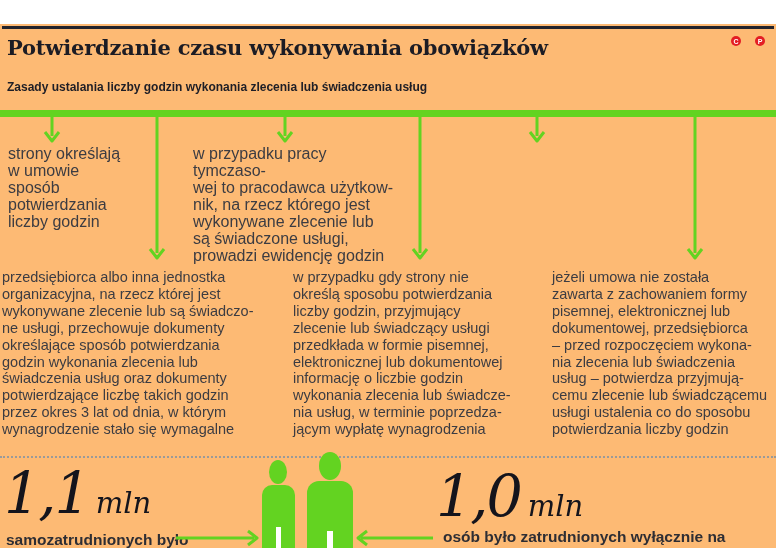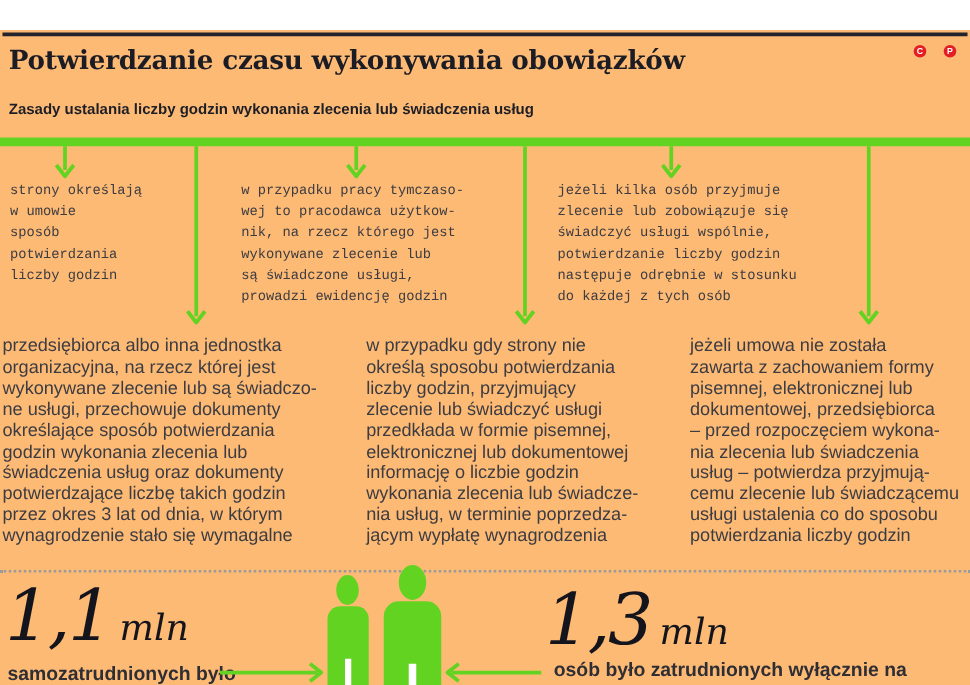--- a/index.html
+++ b/index.html
@@ -10,21 +10,21 @@
   #top-rule{top:2px;left:2px;right:2px;height:3px;background:#23232b;}
   #page-title{top:11px;left:7px;font-family:"DejaVu Serif",serif;font-weight:bold;
               font-size:21px;color:#1c1c24;letter-spacing:-0.2px;}
   #badges{top:12px;left:731px;display:flex;align-items:center;gap:14px;}
   .cbadge{width:10px;height:10px;border-radius:50%;background:var(--red,#e31e24);
           color:#fff;font-size:7px;font-weight:bold;display:flex;align-items:center;
           justify-content:center;line-height:1;}
   #brand-mark{font-size:8px;font-weight:bold;color:#4a4a4a;margin-left:3px;}
   #banner-heading{top:56px;left:7px;font-weight:bold;font-size:12px;color:#1e1e26;}
   #green-bar{top:86px;left:0;width:776px;height:7px;background:var(--green,#63d321);}
-  .rulecol{font-size:11px;line-height:17px;font-family:Liberation Mono, monospace;}
+  .rulecol{font-size:16px;line-height:17px;}
   #r1c1{top:121px;left:8px;width:165px;}
   #r1c2{top:121px;left:193px;width:205px;}
   #r1c3{top:121px;left:446px;width:235px;}
   .rulecol2{font-size:14.5px;line-height:16.9px;}
   #r2c1{top:245px;left:2px;width:272px;}
   #r2c2{top:245px;left:293px;width:245px;}
   #r2c3{top:245px;left:552px;width:228px;}
   #dotted-divider{top:432px;left:0;width:776px;border-top:2px dotted #9a9a9a;}
   .stat{display:flex;align-items:baseline;font-family:"DejaVu Serif",serif;
         font-style:italic;color:#14141c;}
@@ -60,41 +60,35 @@
 w umowie
 sposób
 potwierdzania
 liczby godzin</div>
   <div id="r1c2" class="abs rulecol ml">w przypadku pracy tymczaso-
 wej to pracodawca użytkow-
 nik, na rzecz którego jest
 wykonywane zlecenie lub
 są świadczone usługi,
 prowadzi ewidencję godzin</div>
-  <div id="r1c3" class="abs rulecol ml">jeżeli kilka osób przyjmuje
-zlecenie lub zobowiązuje się
-świadczyć usługi wspólnie,
-potwierdzanie liczby godzin
-następuje odrębnie w stosunku
-do każdej z tych osób</div>
 
   <div id="r2c1" class="abs rulecol2 ml">przedsiębiorca albo inna jednostka
 organizacyjna, na rzecz której jest
 wykonywane zlecenie lub są świadczo-
 ne usługi, przechowuje dokumenty
 określające sposób potwierdzania
 godzin wykonania zlecenia lub
 świadczenia usług oraz dokumenty
 potwierdzające liczbę takich godzin
 przez okres 3 lat od dnia, w którym
 wynagrodzenie stało się wymagalne</div>
   <div id="r2c2" class="abs rulecol2 ml">w przypadku gdy strony nie
 określą sposobu potwierdzania
 liczby godzin, przyjmujący
-zlecenie lub świadczyć usługi
+zlecenie lub świadczący usługi
 przedkłada w formie pisemnej,
 elektronicznej lub dokumentowej
 informację o liczbie godzin
 wykonania zlecenia lub świadcze-
 nia usług, w terminie poprzedza-
 jącym wypłatę wynagrodzenia</div>
   <div id="r2c3" class="abs rulecol2 ml">jeżeli umowa nie została
 zawarta z zachowaniem formy
 pisemnej, elektronicznej lub
 dokumentowej, przedsiębiorca
@@ -108,21 +102,21 @@
   <div id="dotted-divider" class="abs"></div>
 
   <div id="stat-left" class="abs stat">
     <span class="val">1,1</span>
     <span class="unit">mln</span>
   </div>
   <div id="caption-left" class="abs caption ml">samozatrudnionych było
 w Polsce na koniec 2014 r.</div>
 
   <div id="stat-right" class="abs stat">
-    <span class="val">1,3</span>
+    <span class="val">1,0</span>
     <span class="unit">mln</span>
   </div>
   <div id="caption-right" class="abs caption ml">osób było zatrudnionych wyłącznie na zleceniu
 lub dziele (bez umowy o pracę; na koniec 2014 r.)</div>
 
   <svg id="gfx" class="abs" width="776" height="548" viewBox="0 0 776 548">
 
     <g class="g-stroke" stroke="#63d321" stroke-width="3" fill="none" stroke-linejoin="round" stroke-linecap="butt">
       <path d="M52,93 V112 M45,108 L52,117 L59,108"></path>
       <path d="M285,93 V112 M278,108 L285,117 L292,108"></path>

